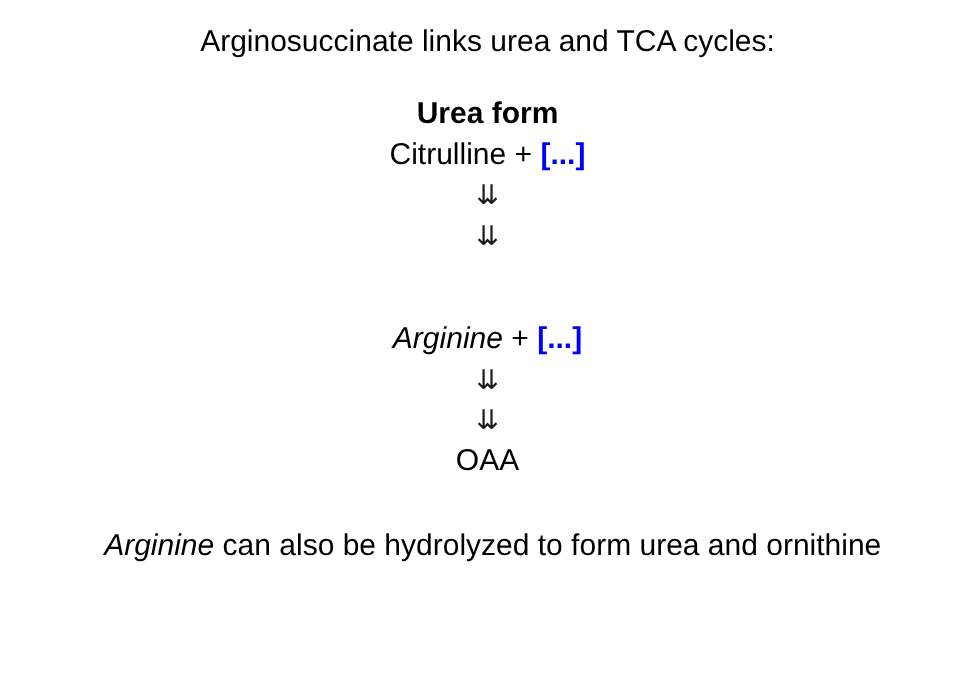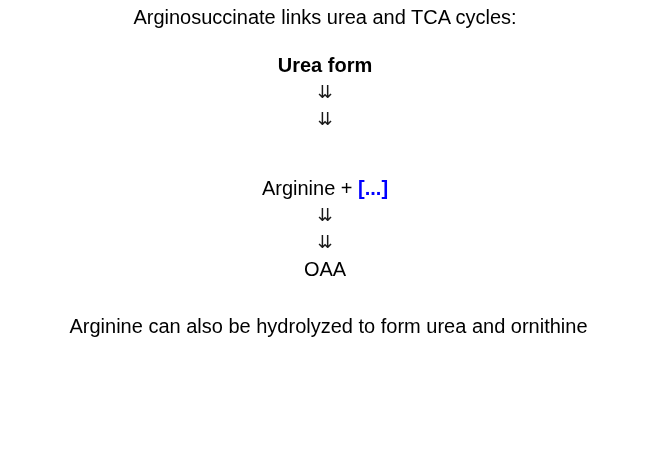--- a/index.html
+++ b/index.html
@@ -9,31 +9,32 @@
     body {
       width: 650px;
       height: 465px;
       background: #ffffff;
       color: #000000;
       font-family: "Liberation Sans", sans-serif;
       font-size: 20px;
       overflow: hidden;
     }
     .card {
-      padding-top: 4px;
+      padding-top: 15px;
     }
     .line {
       text-align: center;
       line-height: 27px;
       min-height: 27px;
     }
     .bold {
       font-weight: 700;
     }
     .italic {
+      font-style: italic;
     }
     .cloze {
       color: var(--cloze-color, #0000ff);
       font-weight: 700;
     }
     .arrow {
       font-size: 18px;
       color: #1a1a1a;
     }
     .spacer-sm { height: 21px; }
@@ -49,20 +50,21 @@
 <body>
 
 <div class="card">
 
   <div class="line">Arginosuccinate links urea and TCA cycles:</div>
 
   <div class="spacer-sm"></div>
 
   <div class="line bold">Urea form</div>
 
+  <div class="line"><span>Citrulline + </span><span class="cloze">[...]</span></div>
 
   <div class="line arrow">⇊</div>
 
 
   <div class="line arrow">⇊</div>
 
   <div class="spacer-lg"></div>
 
 
   <div class="line"><span class="italic">Arginine</span><span> + </span><span class="cloze">[...]</span></div>

